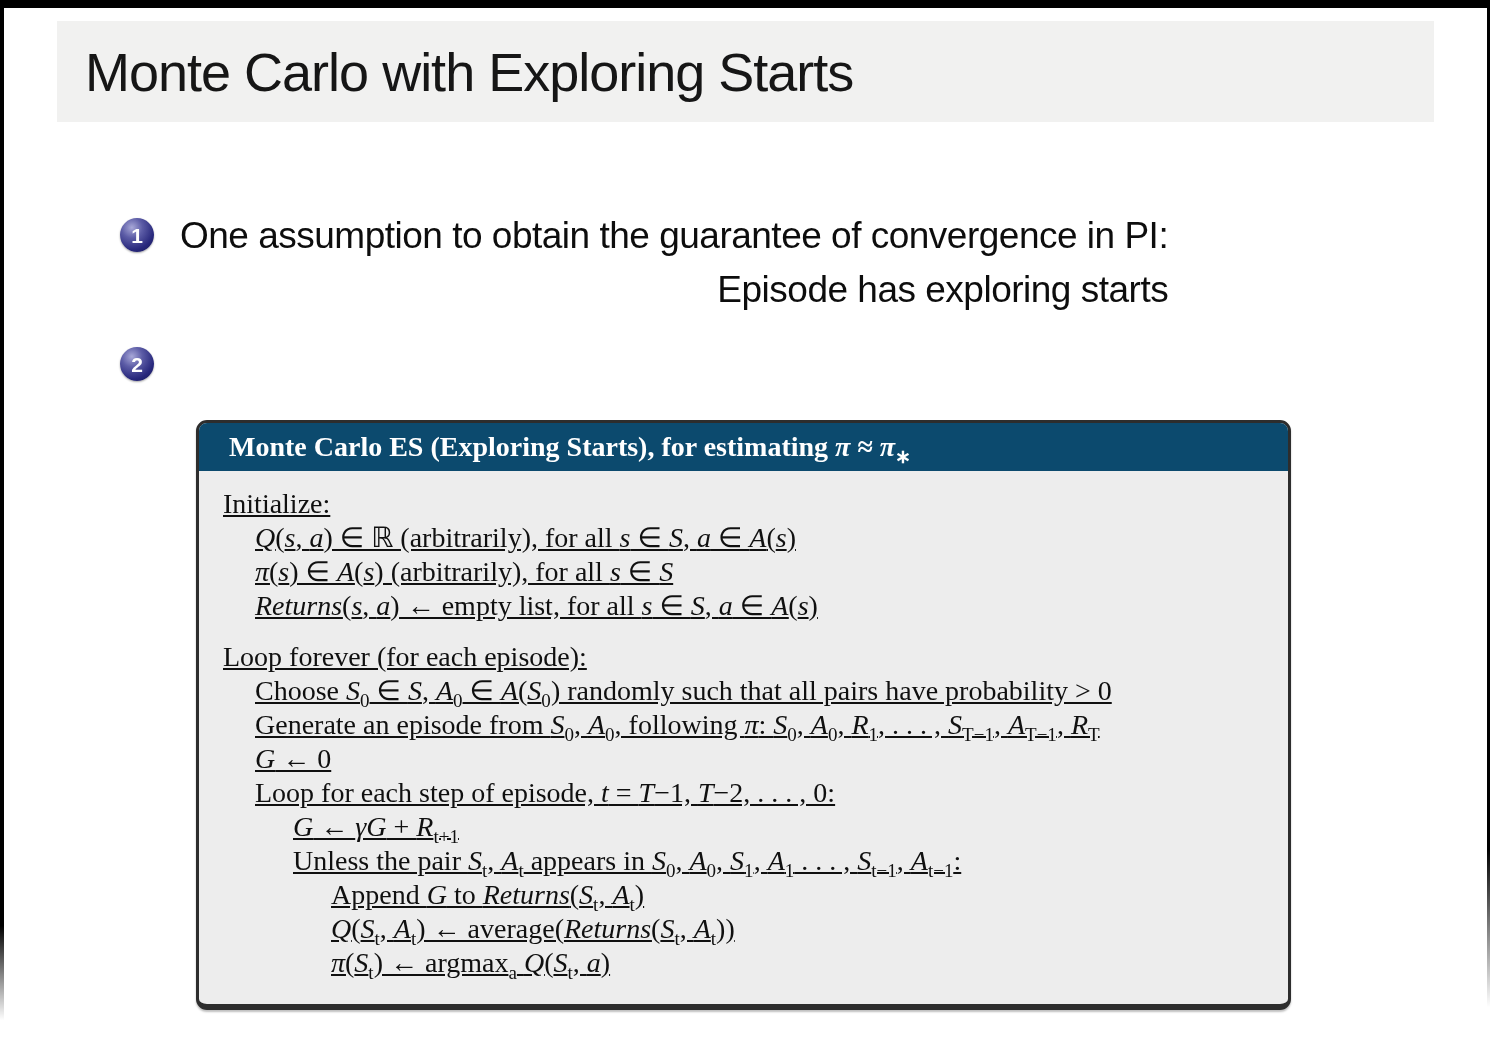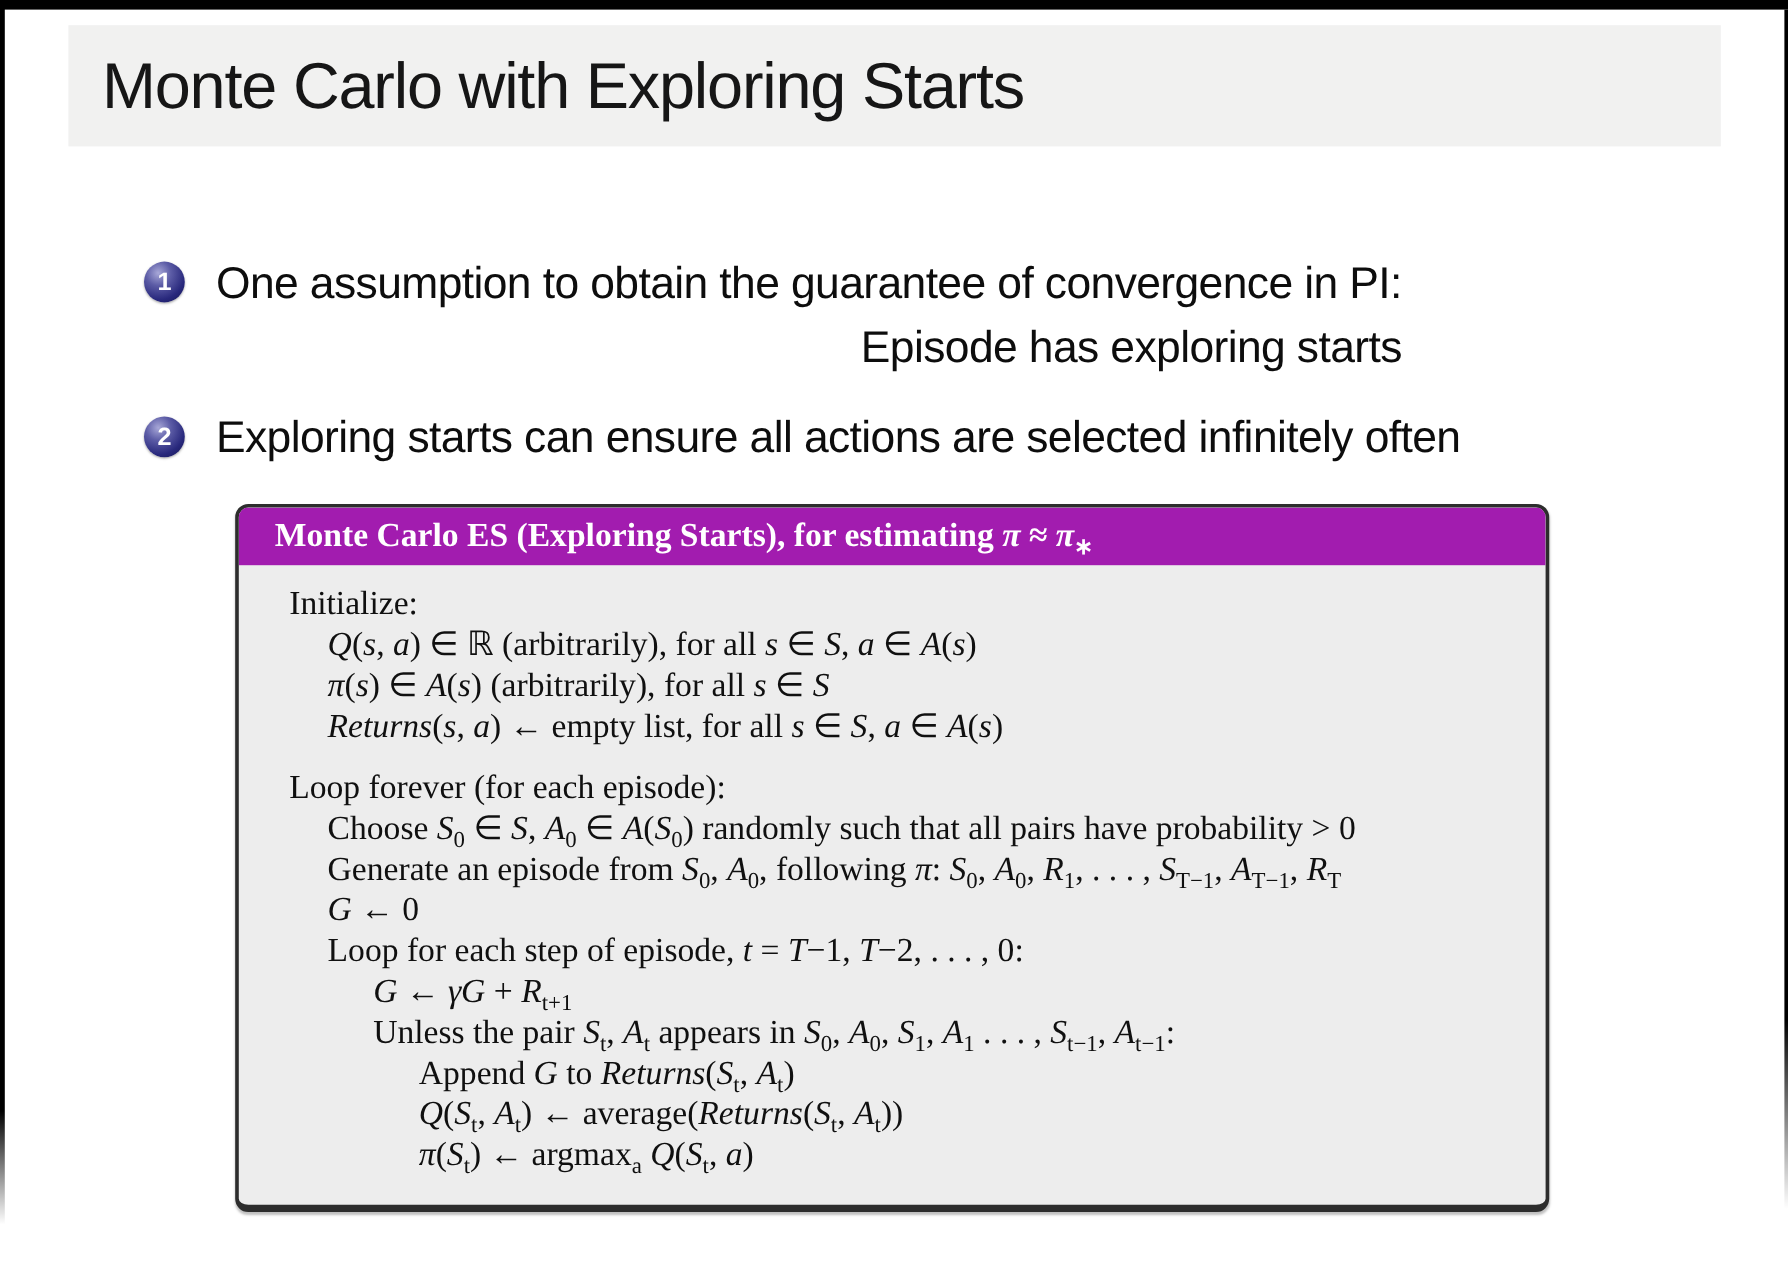--- a/index.html
+++ b/index.html
@@ -94,35 +94,36 @@
     width: 1095px;
     box-sizing: border-box;
     border: 3px solid #2d2d2d;
     border-bottom-width: 6px;
     border-radius: 11px;
     background: #ededed;
     box-shadow: 0 2px 2px rgba(0,0,0,0.25);
     overflow: hidden;
   }
   .algo-header {
-    background: #a21caf;
+    background: #0c4a6e;
     color: #ffffff;
     height: 48px;
     line-height: 48px;
     padding-left: 30px;
     font-family: "Liberation Serif", serif;
     font-weight: bold;
     font-size: 28px;
   }
   .algo-body {
-    padding: 16px 18px 24px 42px;
+    padding: 16px 18px 24px 24px;
     font-family: "Liberation Serif", serif;
     font-size: 28px;
     line-height: 34px;
     color: #101010;
+    text-decoration: underline;
   }
   .algo-line { white-space: nowrap; }
   .ind0 { padding-left: 0; }
   .ind1 { padding-left: 32px; }
   .ind2 { padding-left: 70px; }
   .ind3 { padding-left: 108px; }
   .gap  { margin-top: 17px; }
   .algo-body sub, .algo-header sub {
     font-size: 68%;
     line-height: 0;
@@ -145,21 +146,20 @@
       <div class="ball">
         <span>1</span>
       </div>
       <div class="bullet-text">One assumption to obtain the guarantee of convergence in PI:
 Episode has exploring starts</div>
     </div>
     <div class="bullet">
       <div class="ball">
         <span>2</span>
       </div>
-      <div class="bullet-text">Exploring starts can ensure all actions are selected infinitely often</div>
     </div>
   </div>
 
   <div class="algo">
     <div class="algo-header">Monte Carlo ES (Exploring Starts), for estimating <i>π</i> ≈ <i>π</i><sub>∗</sub></div>
     <div class="algo-body">
       <div class="algo-line ind0">Initialize:</div>
       <div class="algo-line ind1"><i>Q</i>(<i>s</i>, <i>a</i>) ∈ ℝ (arbitrarily), for all <i>s</i> ∈ <i>S</i>, <i>a</i> ∈ <i>A</i>(<i>s</i>)</div>
       <div class="algo-line ind1"><i>π</i>(<i>s</i>) ∈ <i>A</i>(<i>s</i>) (arbitrarily), for all <i>s</i> ∈ <i>S</i></div>
       <div class="algo-line ind1"><i>Returns</i>(<i>s</i>, <i>a</i>) ← empty list, for all <i>s</i> ∈ <i>S</i>, <i>a</i> ∈ <i>A</i>(<i>s</i>)</div>

